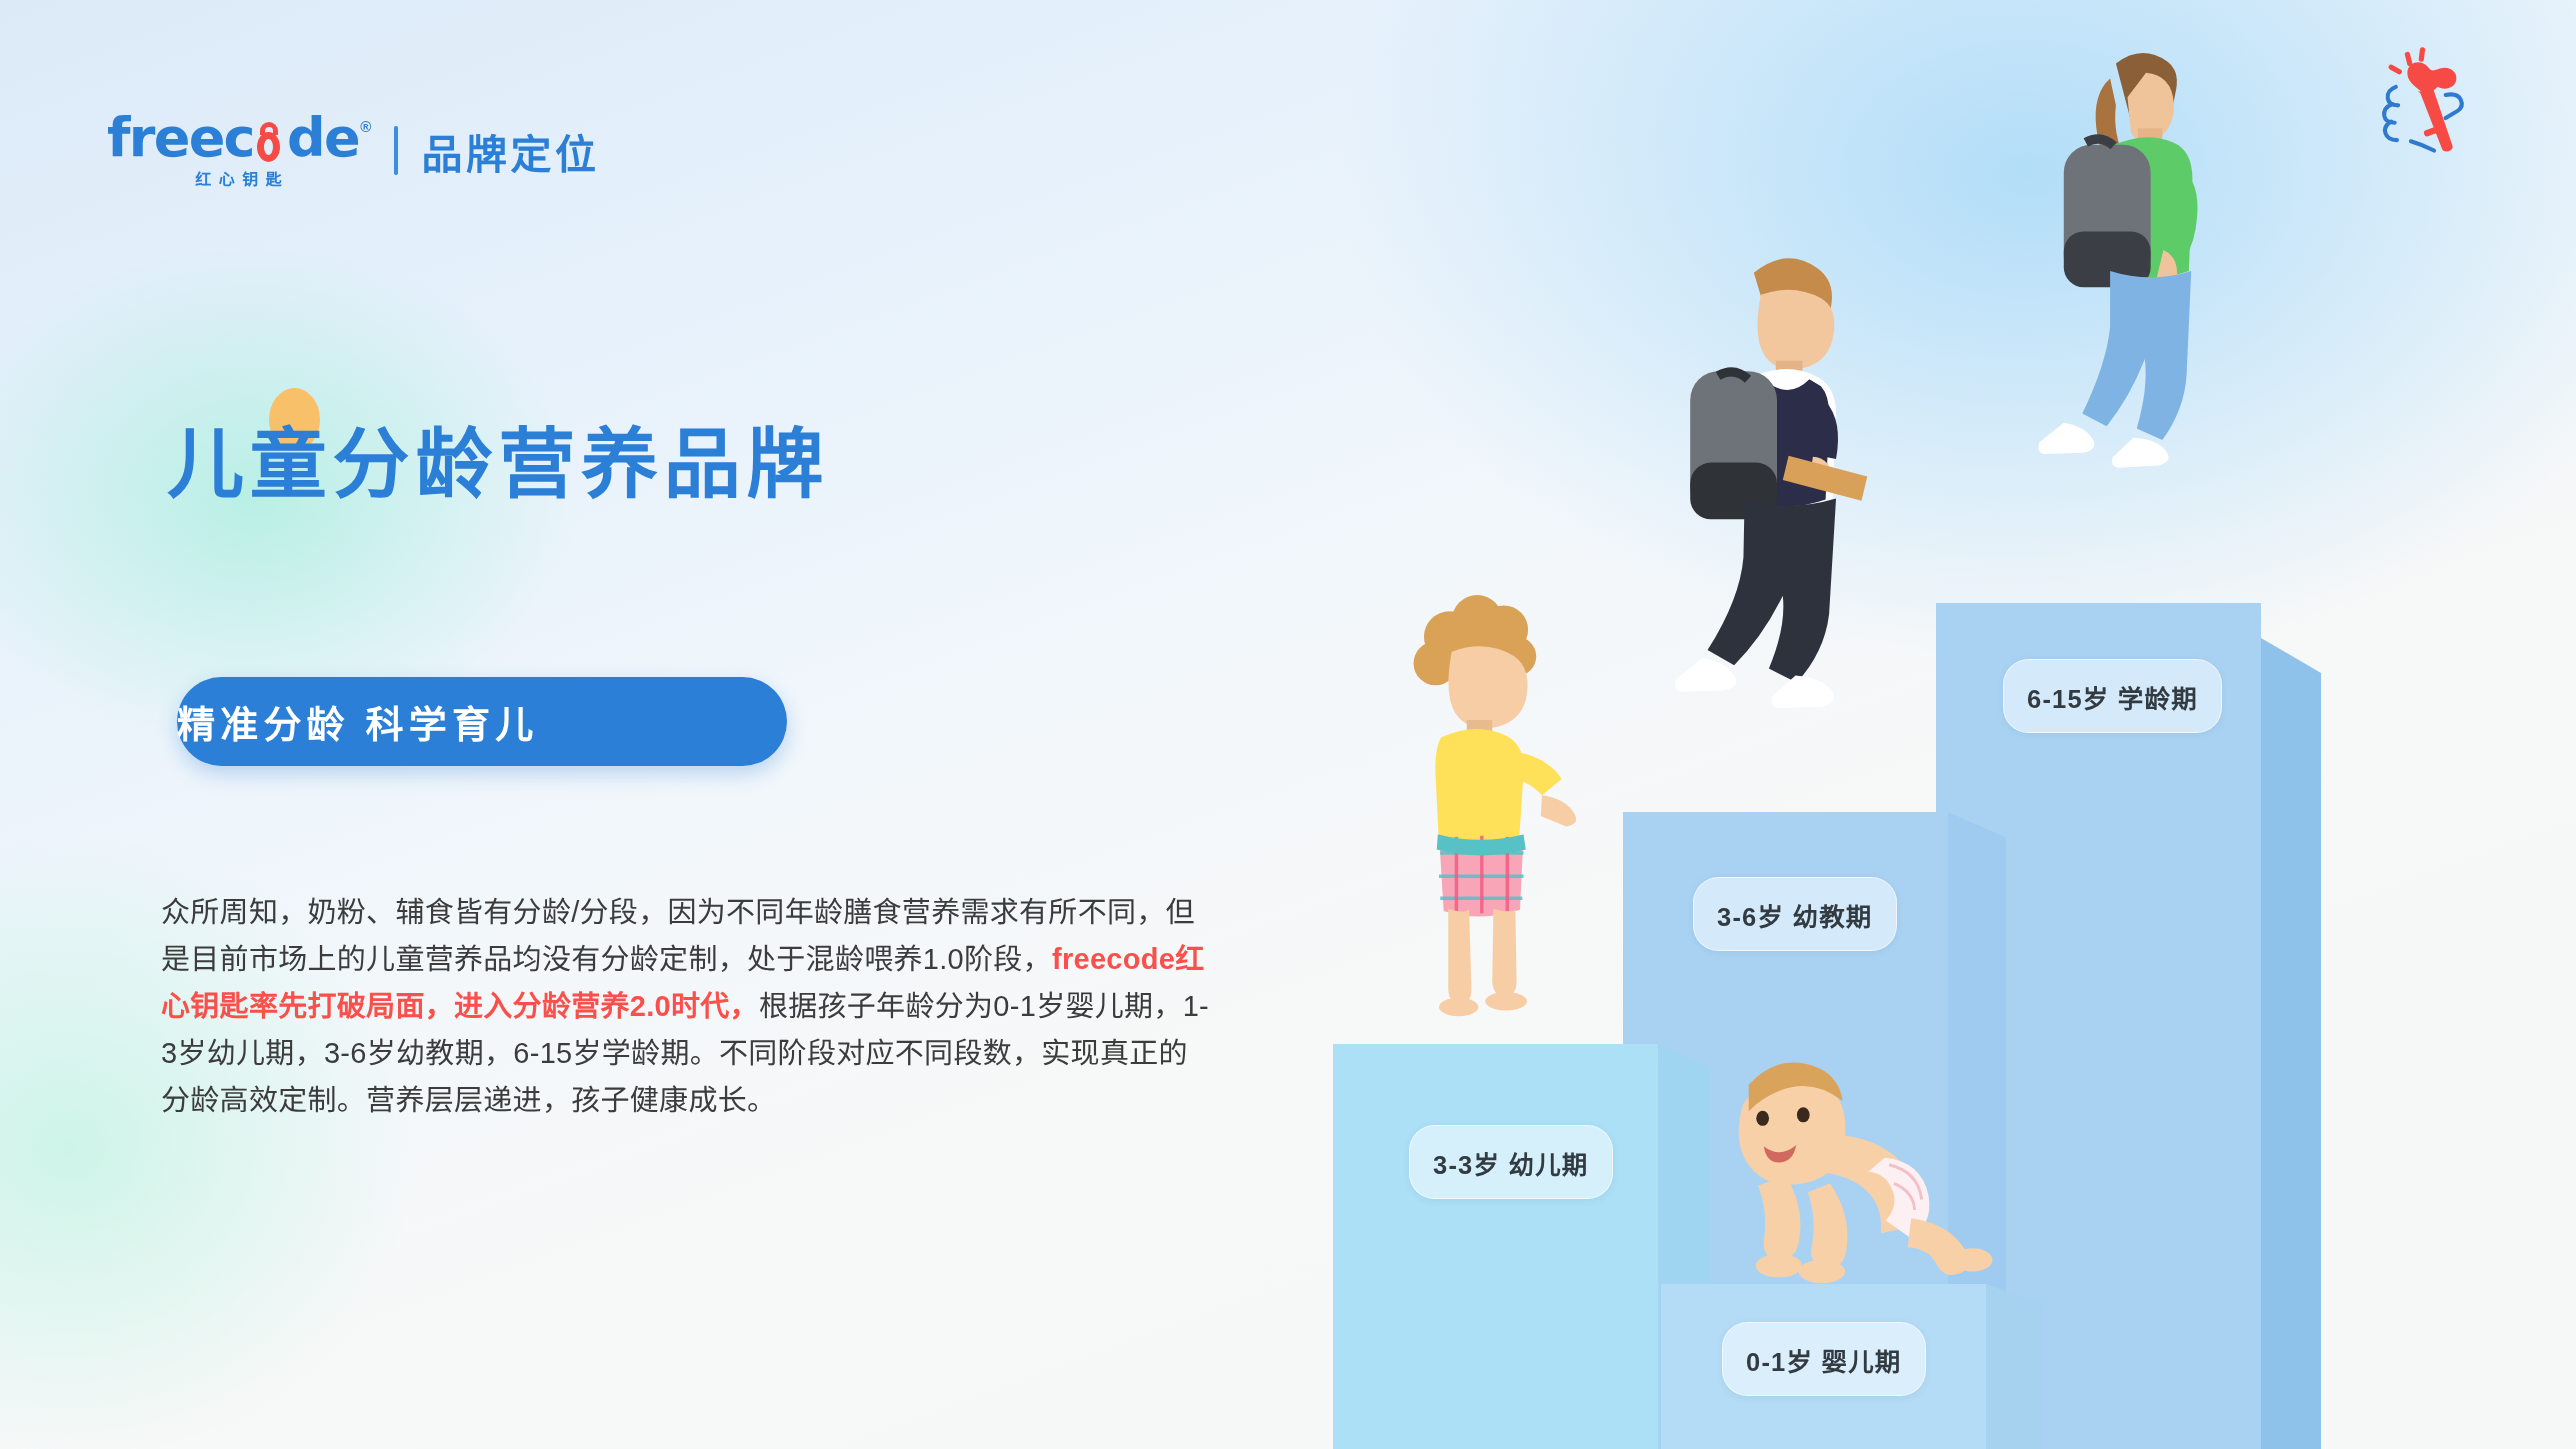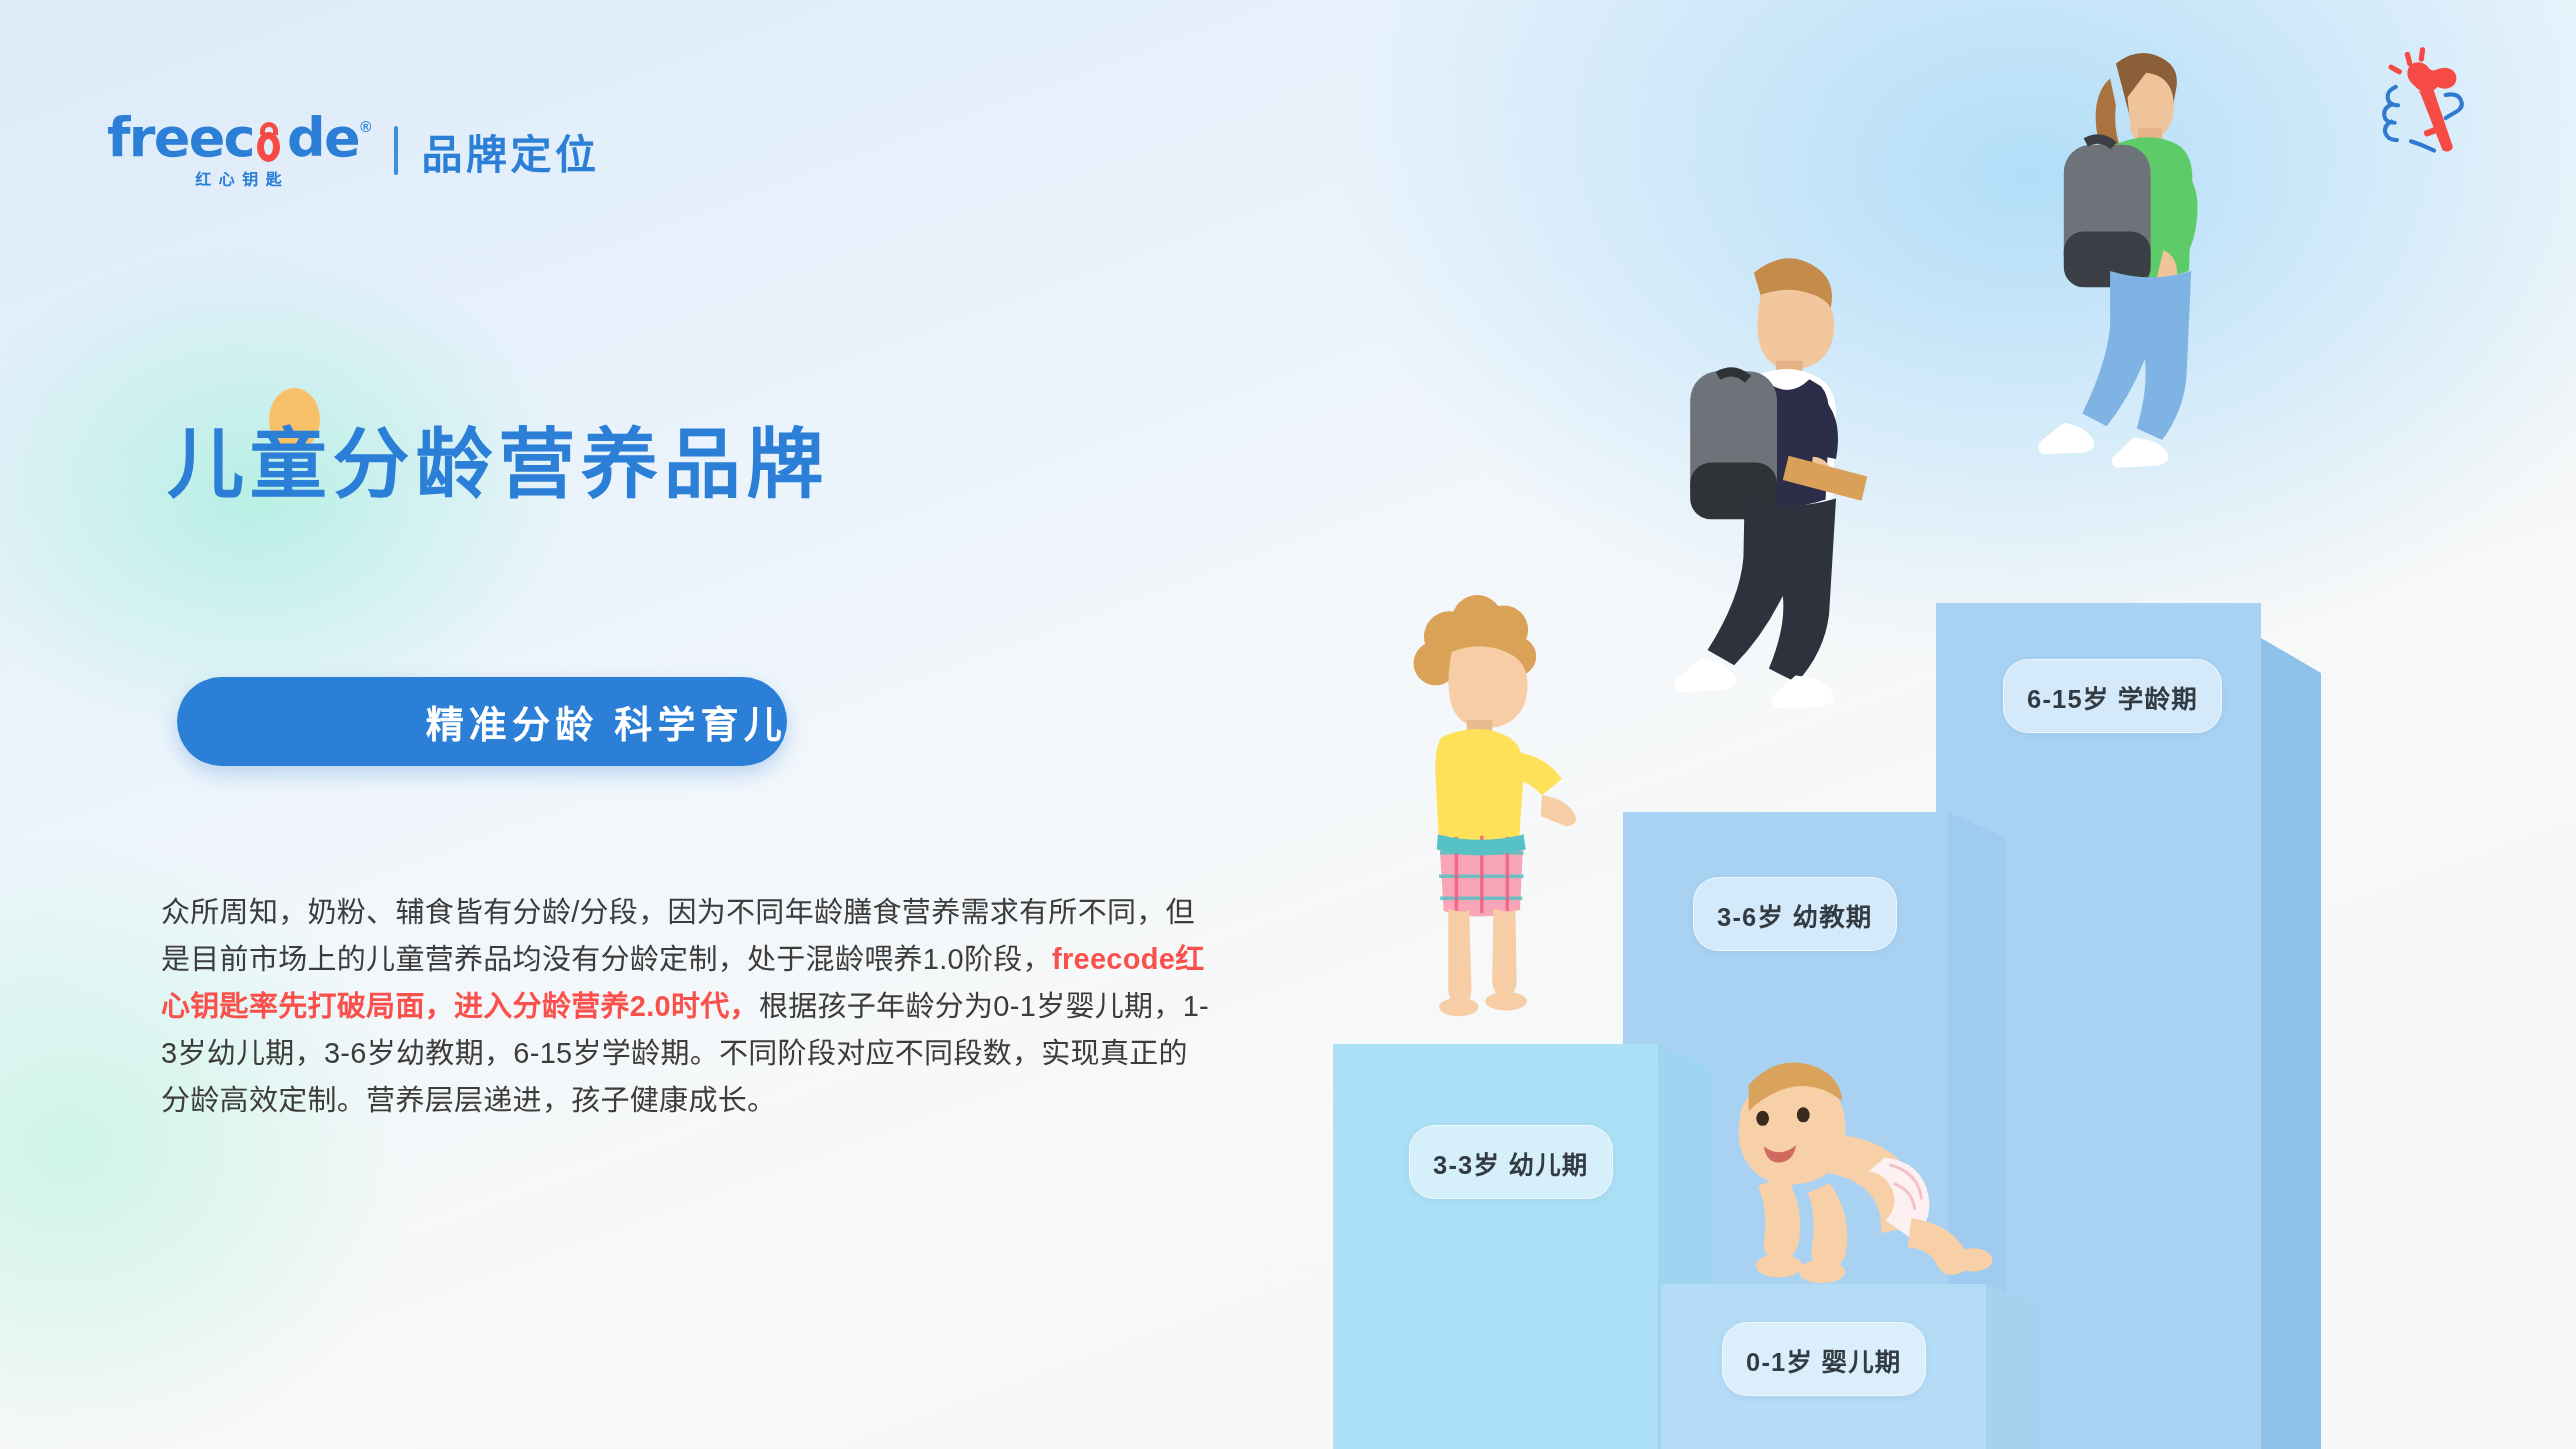--- a/index.html
+++ b/index.html
@@ -66,21 +66,21 @@
     font-family:"Liberation Sans","DejaVu Sans",sans-serif;
     margin-top:16px;
   }
 
   
   .cta{
     position:absolute;left:177px;top:677px;
     width:610px;height:89px;border-radius:45px;
     background:#2b7fd6;
     box-shadow:0 8px 20px rgba(43,127,214,0.28);
-    display:flex;align-items:center;justify-content:flex-end;
+    display:flex;align-items:center;justify-content:flex-start;
   }
   .cta-txt{
     color:#ffffff;font-size:38px;font-weight:700;letter-spacing:5.2px;white-space:nowrap;
   }
 
   
   .copy{
     position:absolute;left:161px;top:860px;width:1049px;
     font-size:29px;line-height:1.62;color:#3c3c3c;letter-spacing:0.3px;
     font-family:"Liberation Sans","DejaVu Sans",sans-serif;

